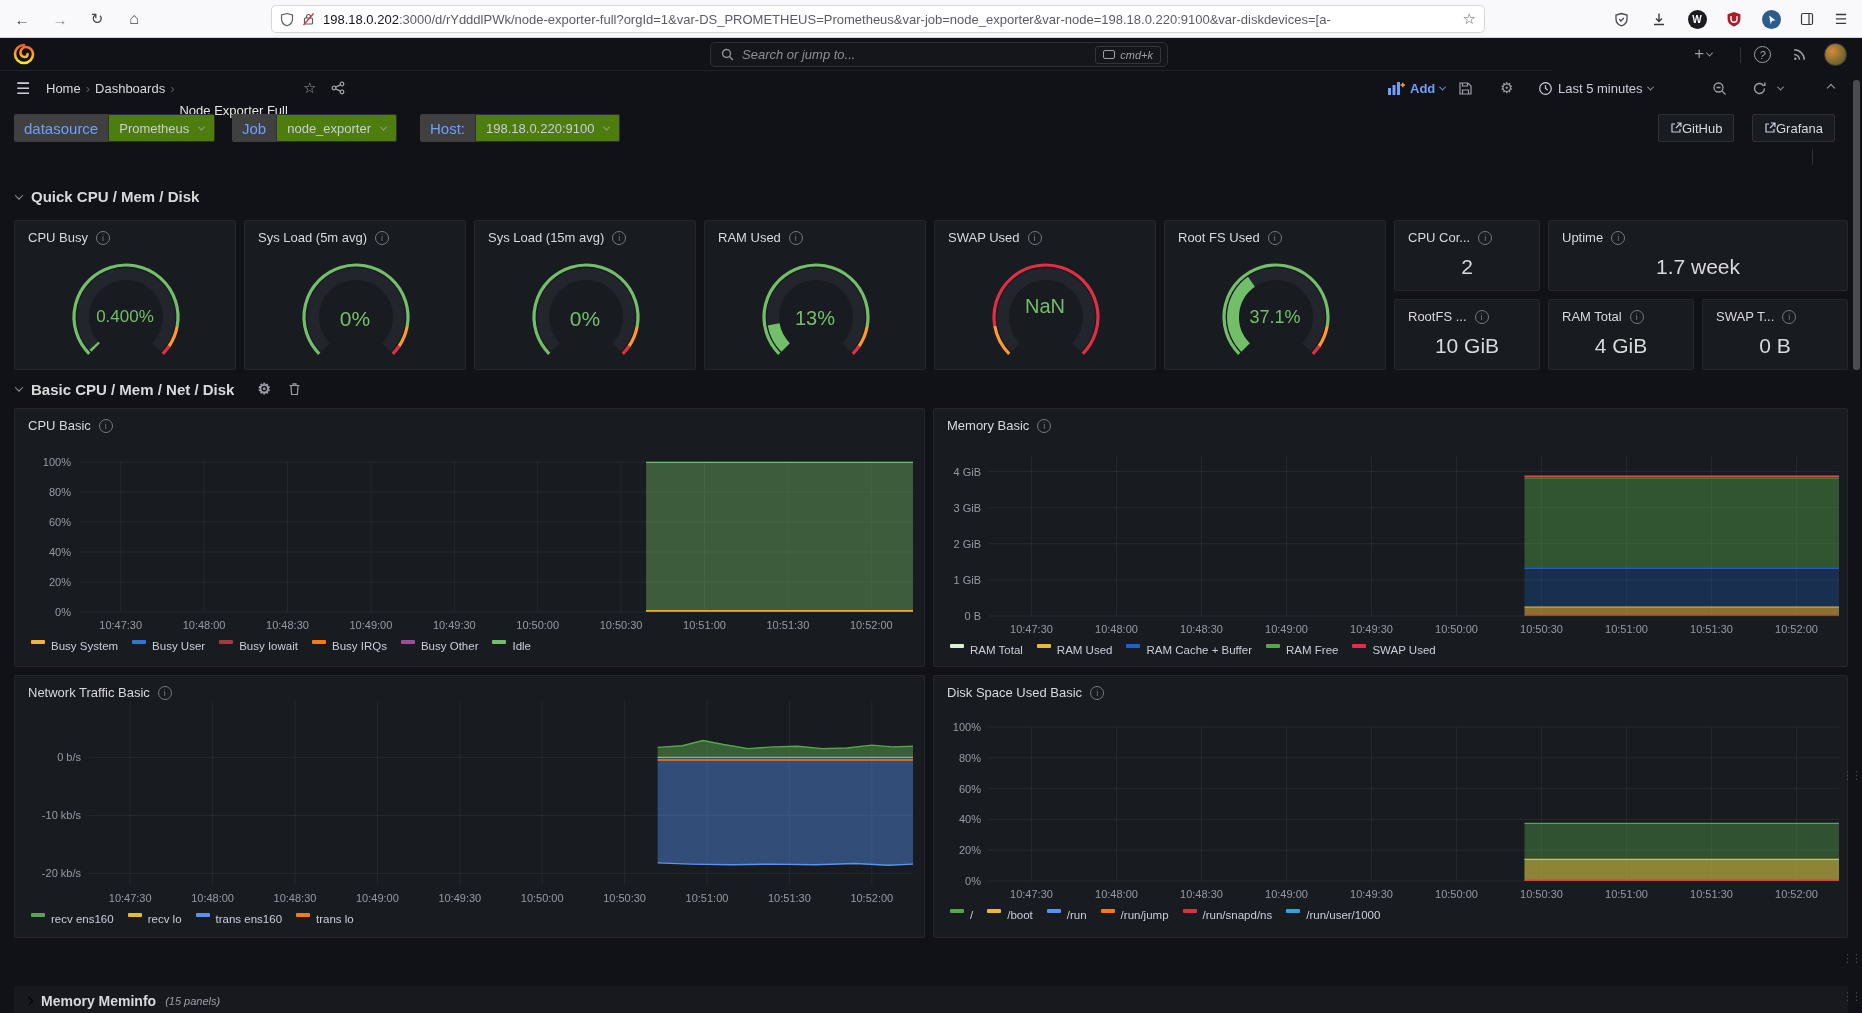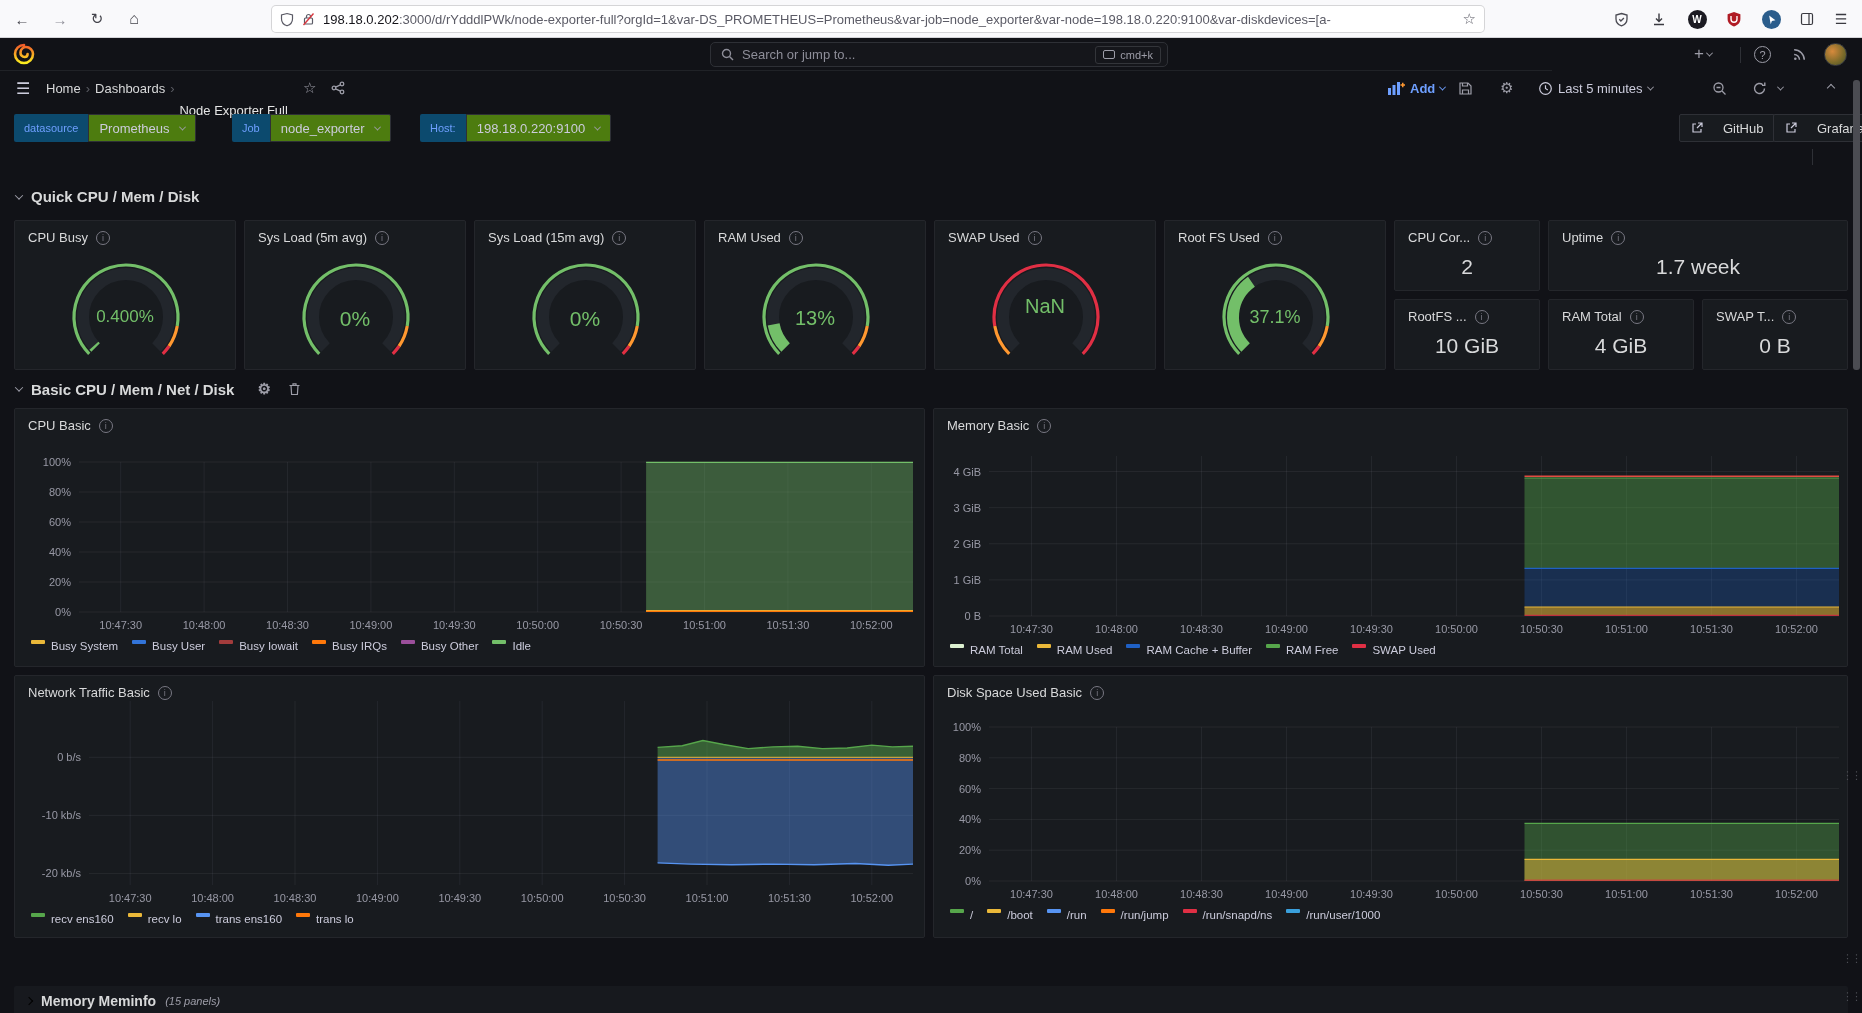--- a/index.html
+++ b/index.html
@@ -9,44 +9,44 @@
   
   #browser{position:absolute;left:0;top:0;width:1862px;height:38px;background:#f9f9fb;border-bottom:1px solid #d4d4d8;}
   .bnav{position:absolute;top:7px;width:24px;height:24px;border-radius:4px;display:flex;align-items:center;justify-content:center;color:#44444c;font-size:15px;}
   .urlbar{position:absolute;left:272px;top:6px;width:1212px;height:26px;background:#fff;border-radius:4px;box-shadow:0 0 0 1px rgba(0,0,0,.14);display:flex;align-items:center;padding:0 8px;overflow:hidden;}
   .urltext{font-size:13px;white-space:nowrap;overflow:hidden;flex:1;margin-left:8px;}
   .urltext .host{color:#15141a;}
   .urltext .rest{color:#5b5b66;}
   .extic{position:absolute;top:8px;width:22px;height:22px;display:flex;align-items:center;justify-content:center;}
   .circle-ext{width:19px;height:19px;border-radius:50%;display:flex;align-items:center;justify-content:center;font-size:10px;font-weight:bold;color:#fff;}
   
-  #gnav{position:absolute;left:0;top:38px;width:1552px;height:33px;background:#111217;border-bottom:1px solid #202227;}
+  #gnav{position:absolute;left:0;top:38px;width:1552px;height:33px;background:#111217;border-bottom:1px solid #202227;font-style:italic;}
   #searchbox{position:absolute;left:710px;top:4px;width:458px;height:25px;border:1px solid #2e3036;border-radius:5px;background:#15161b;display:flex;align-items:center;padding:0 6px 0 10px;}
   #searchbox .ph{color:#8e8e99;font-size:13px;flex:1;margin-left:8px;}
   .kbd{border:1px solid #33353a;border-radius:3px;padding:2px 7px;font-size:11px;color:#9d9da8;display:flex;gap:5px;align-items:center;}
   .kbdic{width:12px;height:9px;border:1px solid #9d9da8;border-radius:2px;display:inline-block;}
   .navic{position:absolute;top:6px;color:#9d9da8;display:flex;align-items:center;gap:3px;font-size:15px;}
   .vdiv{position:absolute;width:1px;background:#2e3036;}
   .qm{width:17px;height:17px;border:1.4px solid #9d9da8;border-radius:50%;font-size:11px;display:flex;align-items:center;justify-content:center;color:#9d9da8;}
   #avatar{position:absolute;left:1824px;top:5px;width:23px;height:23px;border-radius:50%;background:radial-gradient(circle at 35% 35%,#d78a3c,#7a6a2a 60%,#44502a);border:1px solid #3a3c42;}
   
   #dtoolbar{position:absolute;left:0;top:71px;width:1862px;height:34px;background:#111217;}
   .crumb{font-size:13px;color:#d8d9da;}
   .crumb.dim{color:#e5e5e5;margin-top:44px;}
   .csep{color:#5a5c63;font-size:13px;}
   .tbic{position:absolute;top:6px;height:22px;display:flex;align-items:center;justify-content:center;color:#9d9da8;gap:5px;}
   .chv{display:inline-block;width:6px;height:6px;border-right:1.5px solid currentColor;border-bottom:1.5px solid currentColor;transform:rotate(45deg) translate(-1px,-1px);}
   .chv.sm{width:5px;height:5px;}
   .chv.up{transform:rotate(-135deg);}
   .chv.right{transform:rotate(-45deg);}
   
   .vargroup{position:absolute;top:114px;height:28px;display:flex;}
-  .varlabel{background:#0c4a6e;color:#6e9fff;font-size:11px;display:flex;align-items:center;padding:0 10px;border-radius:2px 0 0 2px;}
+  .varlabel{background:#404040;color:#6e9fff;font-size:15px;display:flex;align-items:center;padding:0 10px;border-radius:2px 0 0 2px;}
   .varvalue{background:#4d7c0f;border:1px solid #2e3036;color:#ccccdc;font-size:13px;display:flex;align-items:center;gap:10px;padding:0 10px;border-radius:0 2px 2px 0;}
-  .linkbtn{position:absolute;top:114px;height:28px;border:1px solid #2e3036;border-radius:2px;display:flex;align-items:center;gap:20px;padding:8px 11px;color:#d8d9da;font-size:13px;background:#181b1f;margin-left:21px;}
+  .linkbtn{position:absolute;top:114px;height:28px;border:1px solid #2e3036;border-radius:2px;display:flex;align-items:center;gap:0;padding:8px 11px;color:#d8d9da;font-size:13px;background:#181b1f;}
   
   .rowhdr{position:absolute;display:flex;align-items:center;gap:9px;color:#d8d9da;font-size:15px;font-weight:700;}
   .rowhdr .chv{color:#9d9da8;}
   .panel{position:absolute;background:#181b1f;border:1px solid #24262b;border-radius:2px;}
   .ptitle{display:flex;align-items:flex-end;gap:8px;padding:9px 13px 0;font-size:13px;font-weight:500;color:#d8d9da;white-space:nowrap;}
   .info{width:14px;height:14px;border:1px solid #787883;border-radius:50%;color:#787883;font-size:9px;line-height:12px;text-align:center;display:inline-block;flex:0 0 auto;}
   .statval{position:absolute;left:0;right:0;text-align:center;font-size:21px;font-weight:500;color:#d8d9da;}
   .gaugeval{position:absolute;left:0;right:0;text-align:center;font-weight:400;color:#73bf69;}
   .legend{position:absolute;display:flex;flex-wrap:nowrap;gap:14px;align-items:center;}
   .litem{display:flex;align-items:flex-start;gap:6px;font-size:11.5px;color:#ccccdc;white-space:nowrap;}

